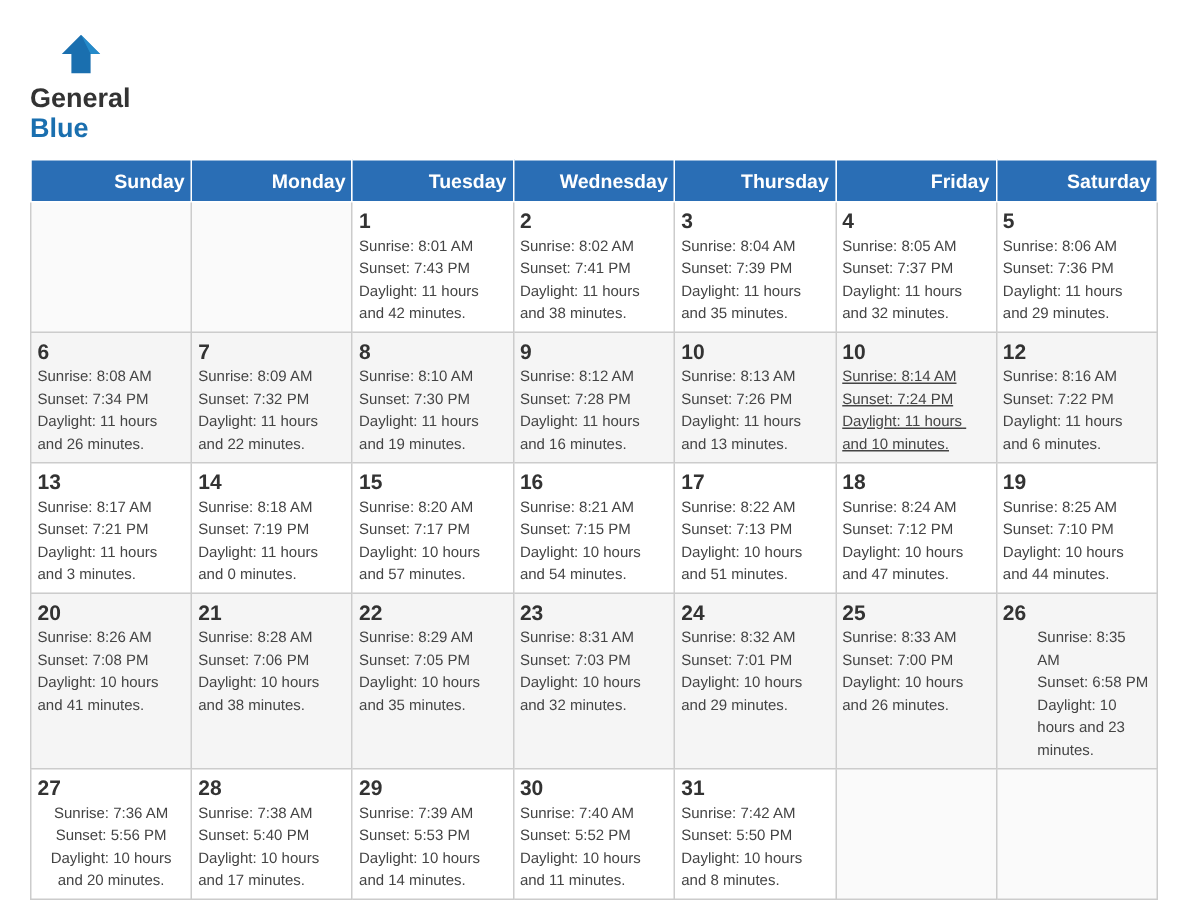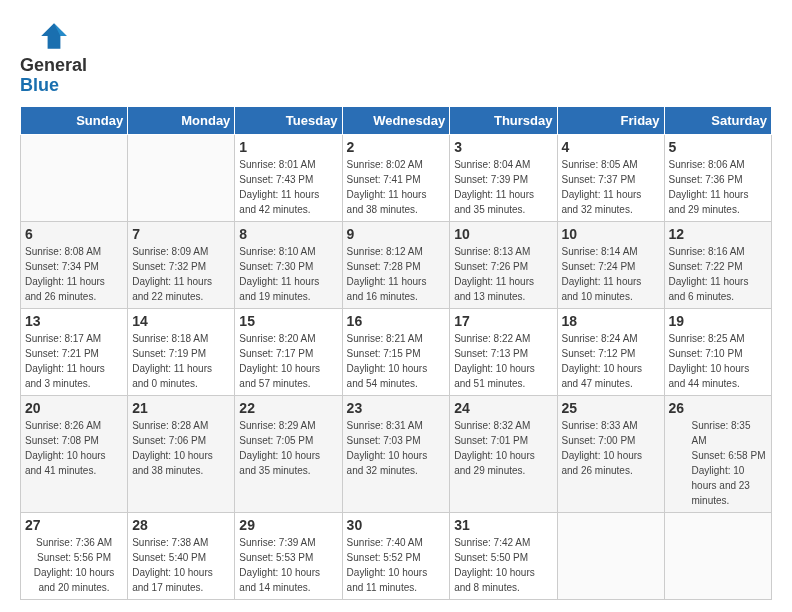--- a/index.html
+++ b/index.html
@@ -183,21 +183,21 @@
 Daylight: 11 hours and 16 minutes.</div>
         </td>
         <td>
           <span class="day-number">10</span>
           <div class="day-info" style="white-space: pre-wrap;">Sunrise: 8:13 AM
 Sunset: 7:26 PM
 Daylight: 11 hours and 13 minutes.</div>
         </td>
         <td>
           <span class="day-number">10</span>
-          <div class="day-info" style="white-space: pre-wrap;">Sunrise: 8:14 AM
+          <div class="day-info" style="white-space: pre-wrap; text-decoration: underline;">Sunrise: 8:14 AM
 Sunset: 7:24 PM
 Daylight: 11 hours and 10 minutes.</div>
         </td>
         <td>
           <span class="day-number">12</span>
           <div class="day-info" style="white-space: pre-wrap;">Sunrise: 8:16 AM
 Sunset: 7:22 PM
 Daylight: 11 hours and 6 minutes.</div>
         </td>
       </tr>

